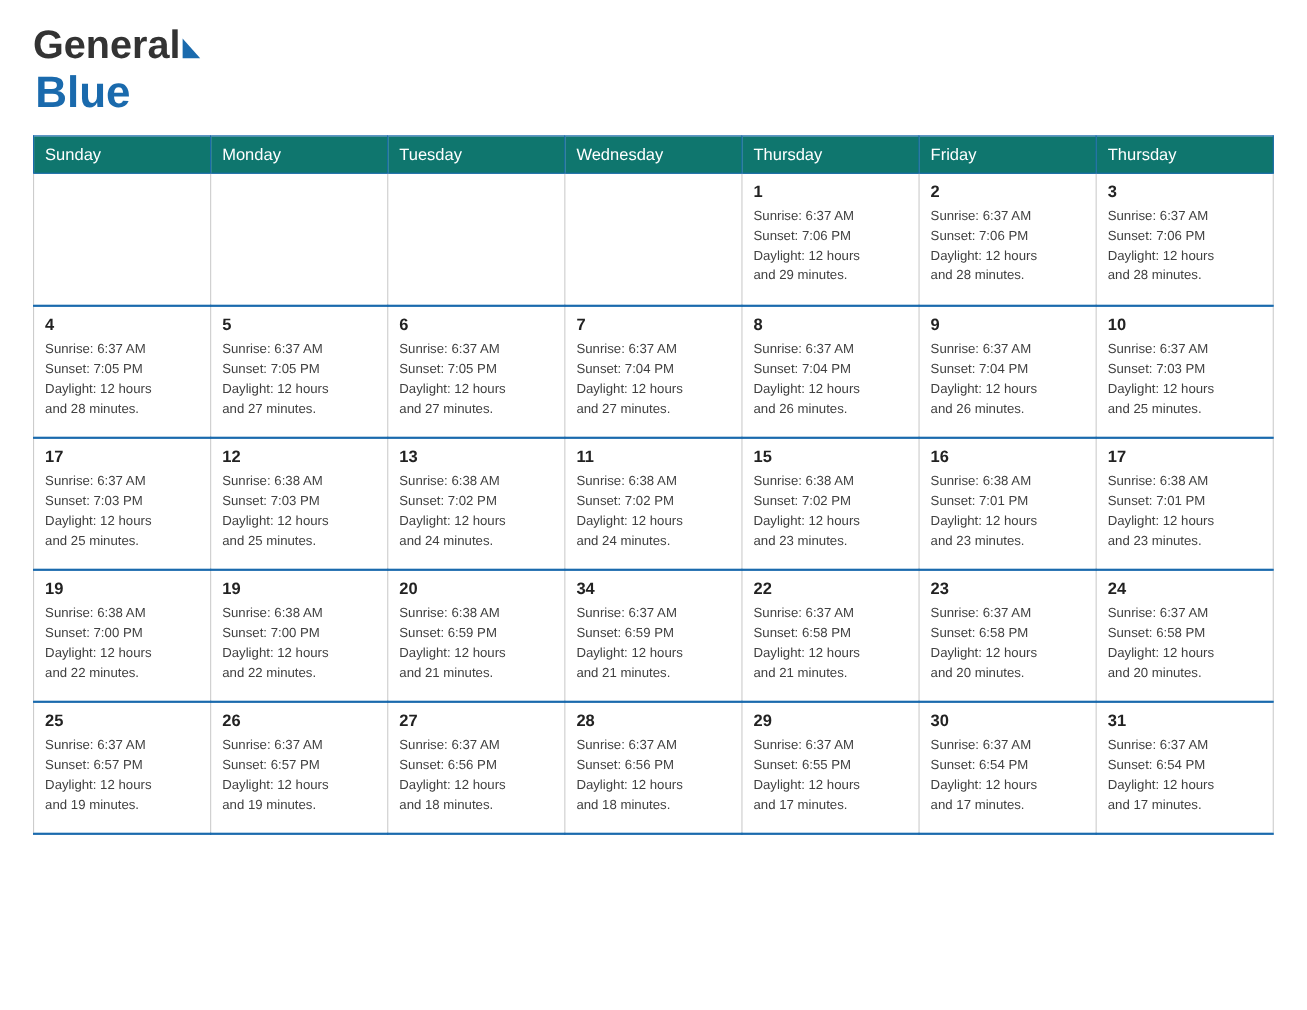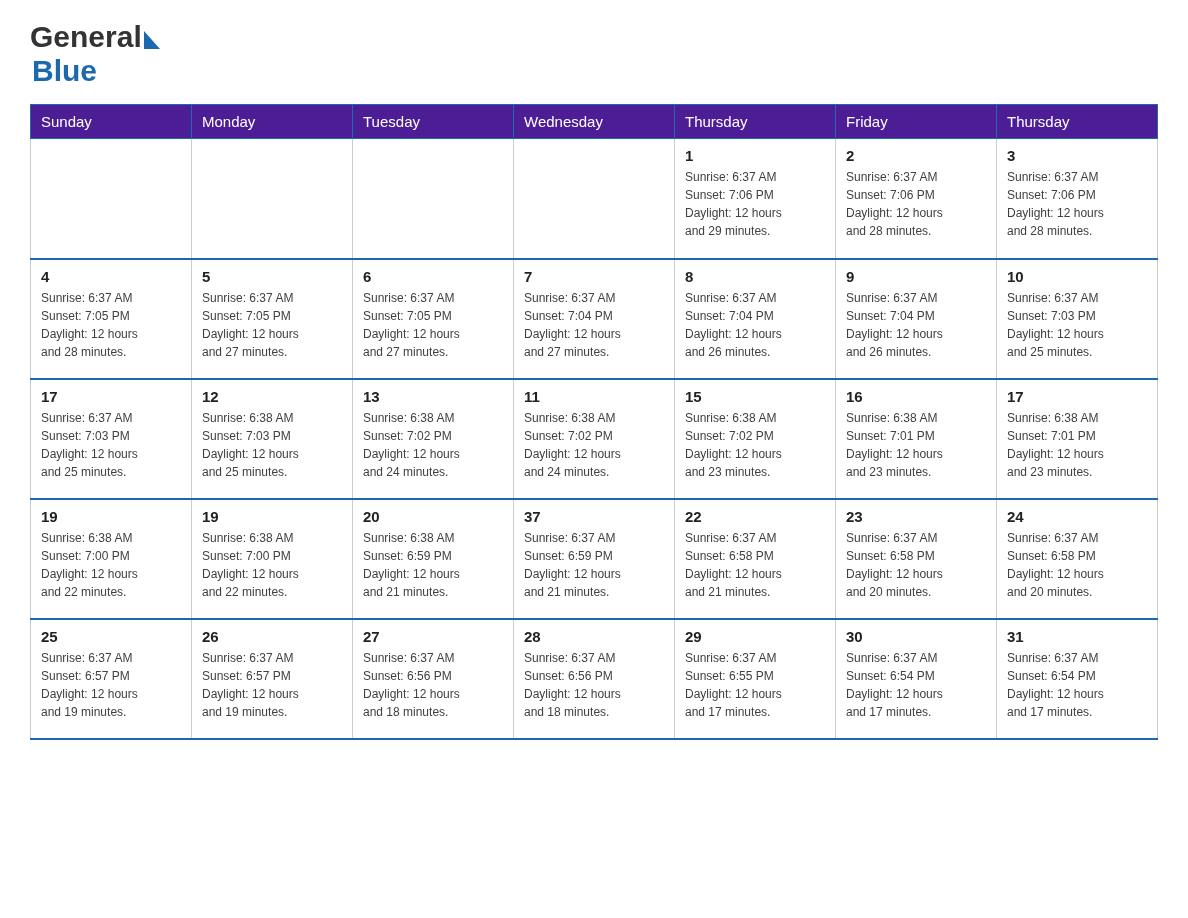--- a/index.html
+++ b/index.html
@@ -33,21 +33,21 @@
       font-size: 20px;
       color: #444;
       margin-top: 4px;
     }
     table {
       width: 100%;
       border-collapse: collapse;
       table-layout: fixed;
     }
     thead th {
-      background-color: #4c1d95;
+      background-color: #0f766e;
       color: #ffffff;
       text-align: left;
       padding: 8px 10px;
       font-size: 15px;
       font-weight: normal;
       border: 1px solid #1a6aad;
     }
     tbody td {
       vertical-align: top;
       padding: 8px 10px;
@@ -79,25 +79,25 @@
       display: flex;
       align-items: center;
     }
   </style>
 </head>
 <body>
 
 <div class="header">
   <div class="logo">
     <div class="logo-wrapper">
-      <span style="font-size:30px;font-weight:bold;color:#333;">General</span>
+      <span style="font-size:36px;font-weight:bold;color:#333;">General</span>
       <span style="display:inline-block;width:0;height:0;border-style:solid;border-width:18px 0 0 16px;border-color:transparent transparent transparent #1a6aad;margin-left:2px;margin-bottom:-6px;"></span>
     </div>
     <div>
-      <span style="font-size:30px;font-weight:bold;color:#1a6aad;margin-left:2px;">Blue</span>
+      <span style="font-size:40px;font-weight:bold;color:#1a6aad;margin-left:2px;">Blue</span>
     </div>
   </div>
   <div class="title-block">
     <div class="month-title"></div>
     <div class="location"></div>
   </div>
 </div>
 
 <table>
   <thead>
@@ -257,21 +257,21 @@
 and 22 minutes.</div>
         </td>
         <td>
           <span class="day-num">20</span>
           <div class="day-info" style="white-space: pre-line;">Sunrise: 6:38 AM
 Sunset: 6:59 PM
 Daylight: 12 hours
 and 21 minutes.</div>
         </td>
         <td>
-          <span class="day-num">37</span>
+          <span class="day-num">34</span>
           <div class="day-info" style="white-space: pre-line;">Sunrise: 6:37 AM
 Sunset: 6:59 PM
 Daylight: 12 hours
 and 21 minutes.</div>
         </td>
         <td>
           <span class="day-num">22</span>
           <div class="day-info" style="white-space: pre-line;">Sunrise: 6:37 AM
 Sunset: 6:58 PM
 Daylight: 12 hours

